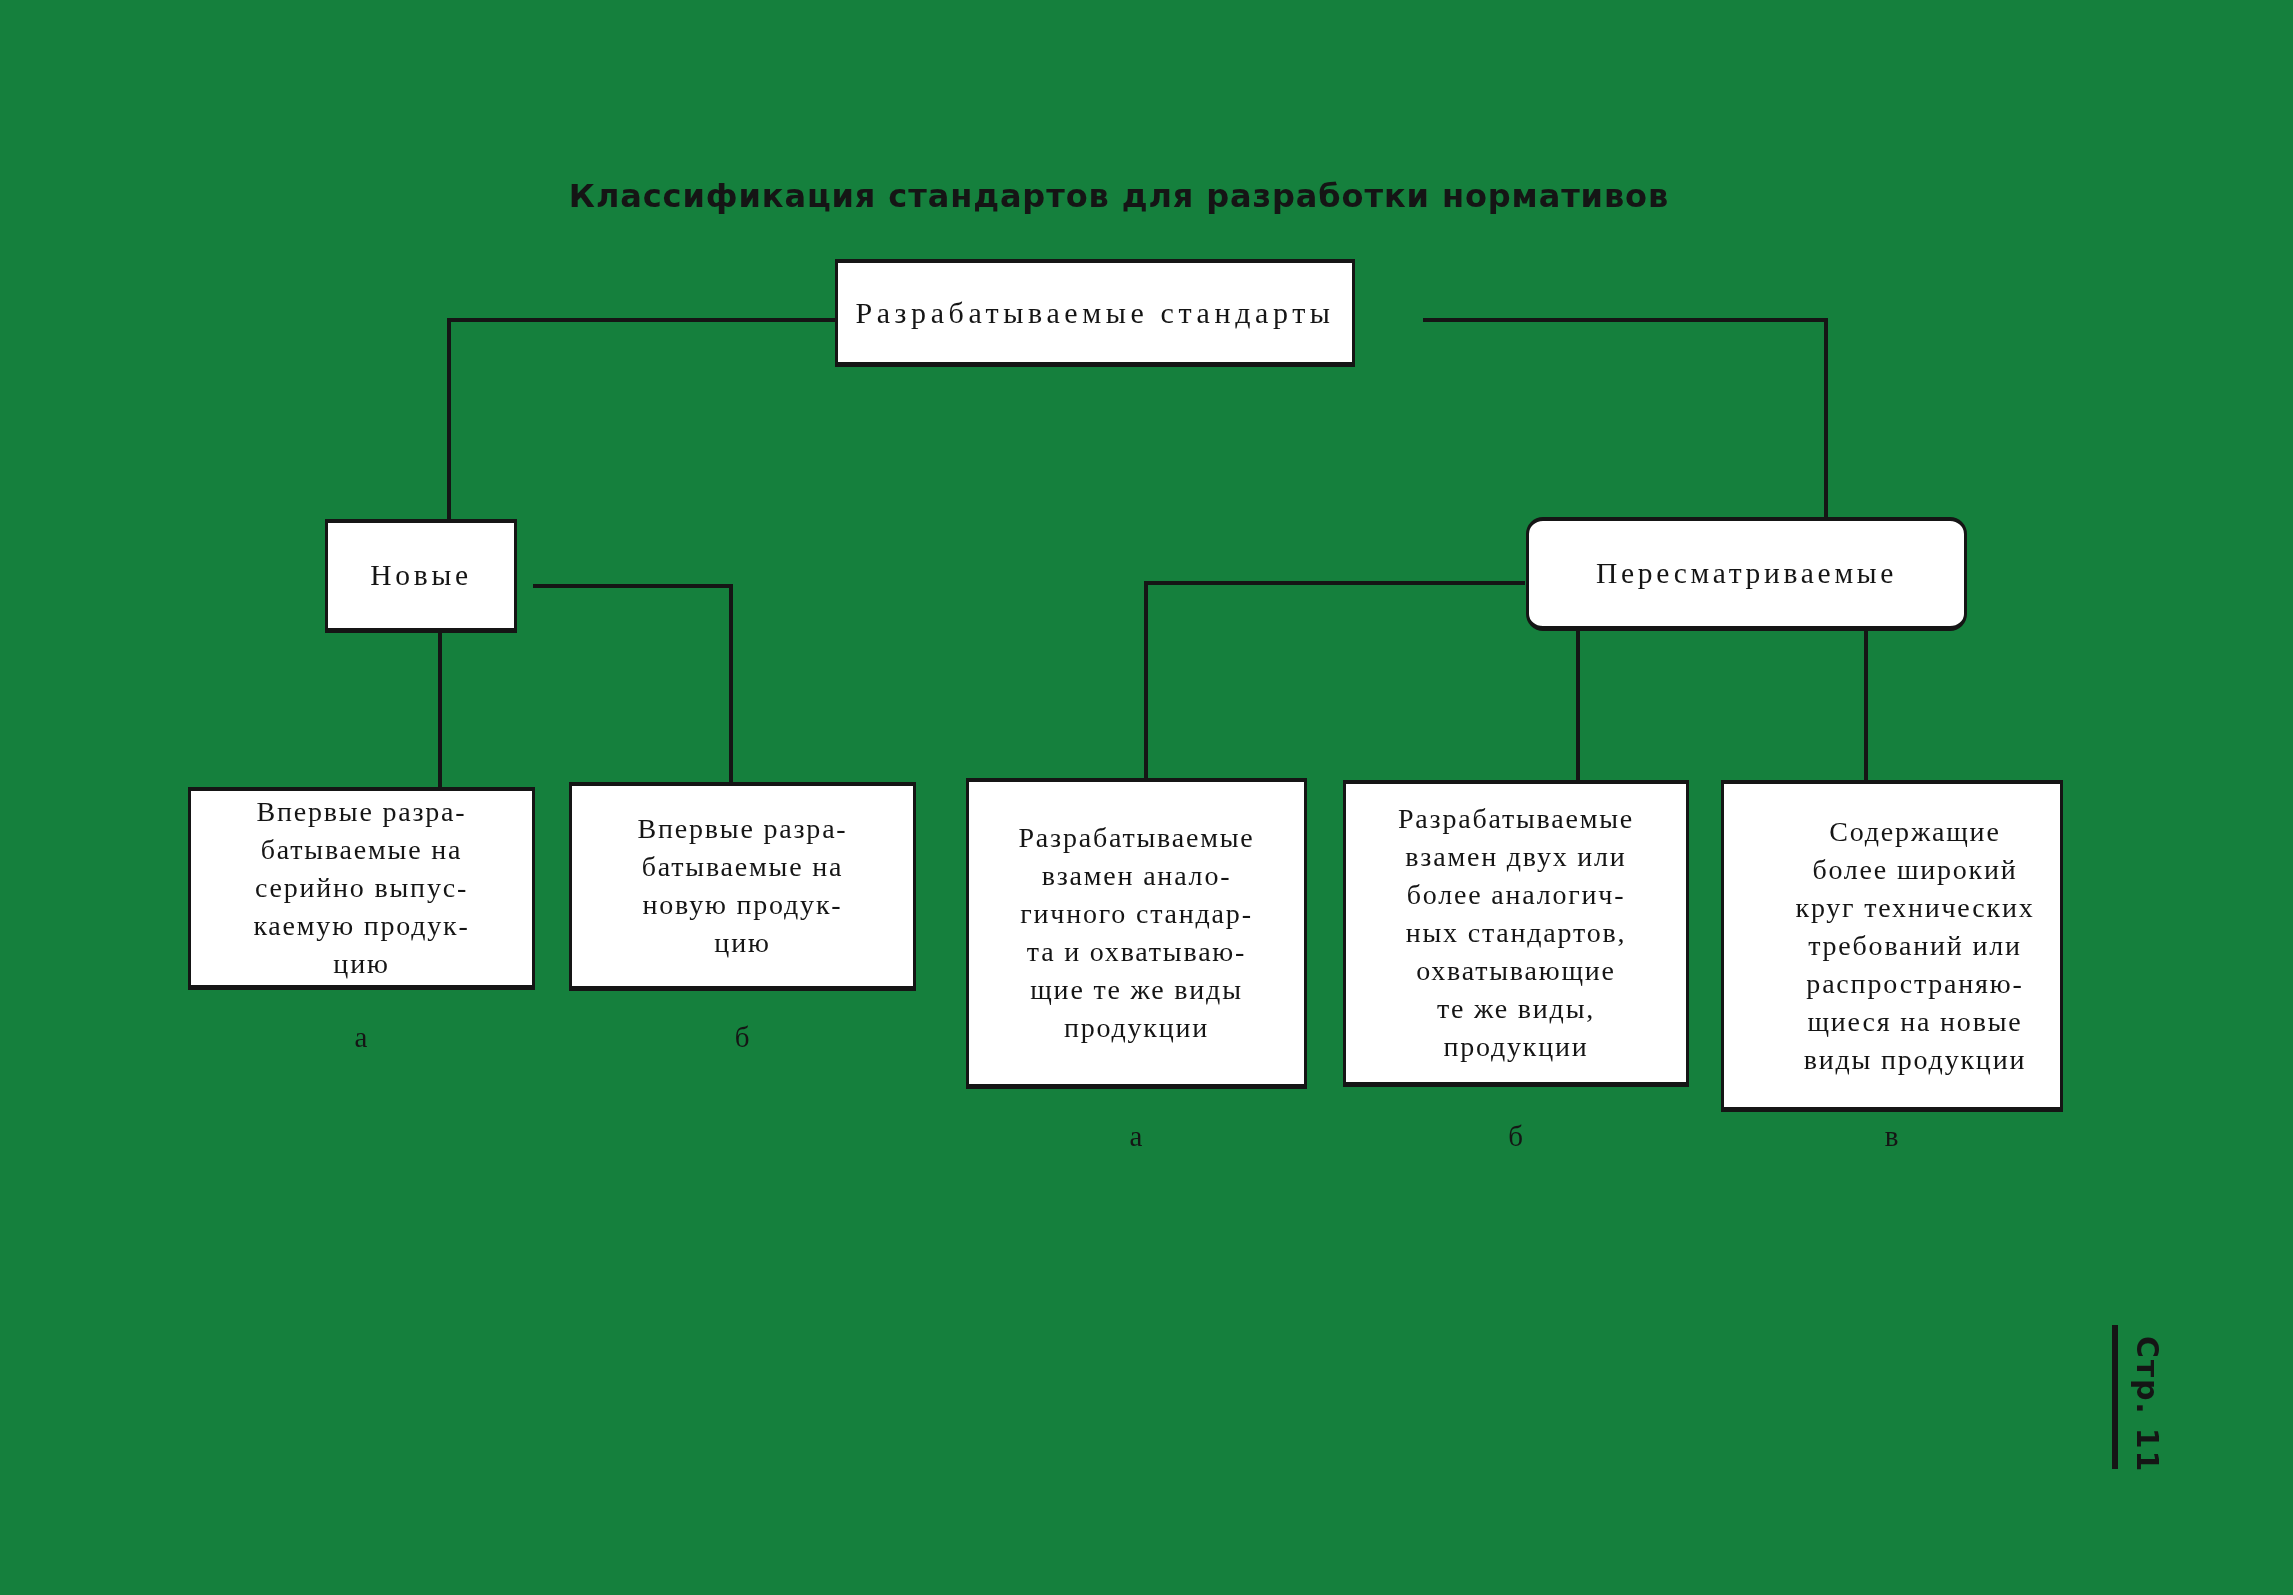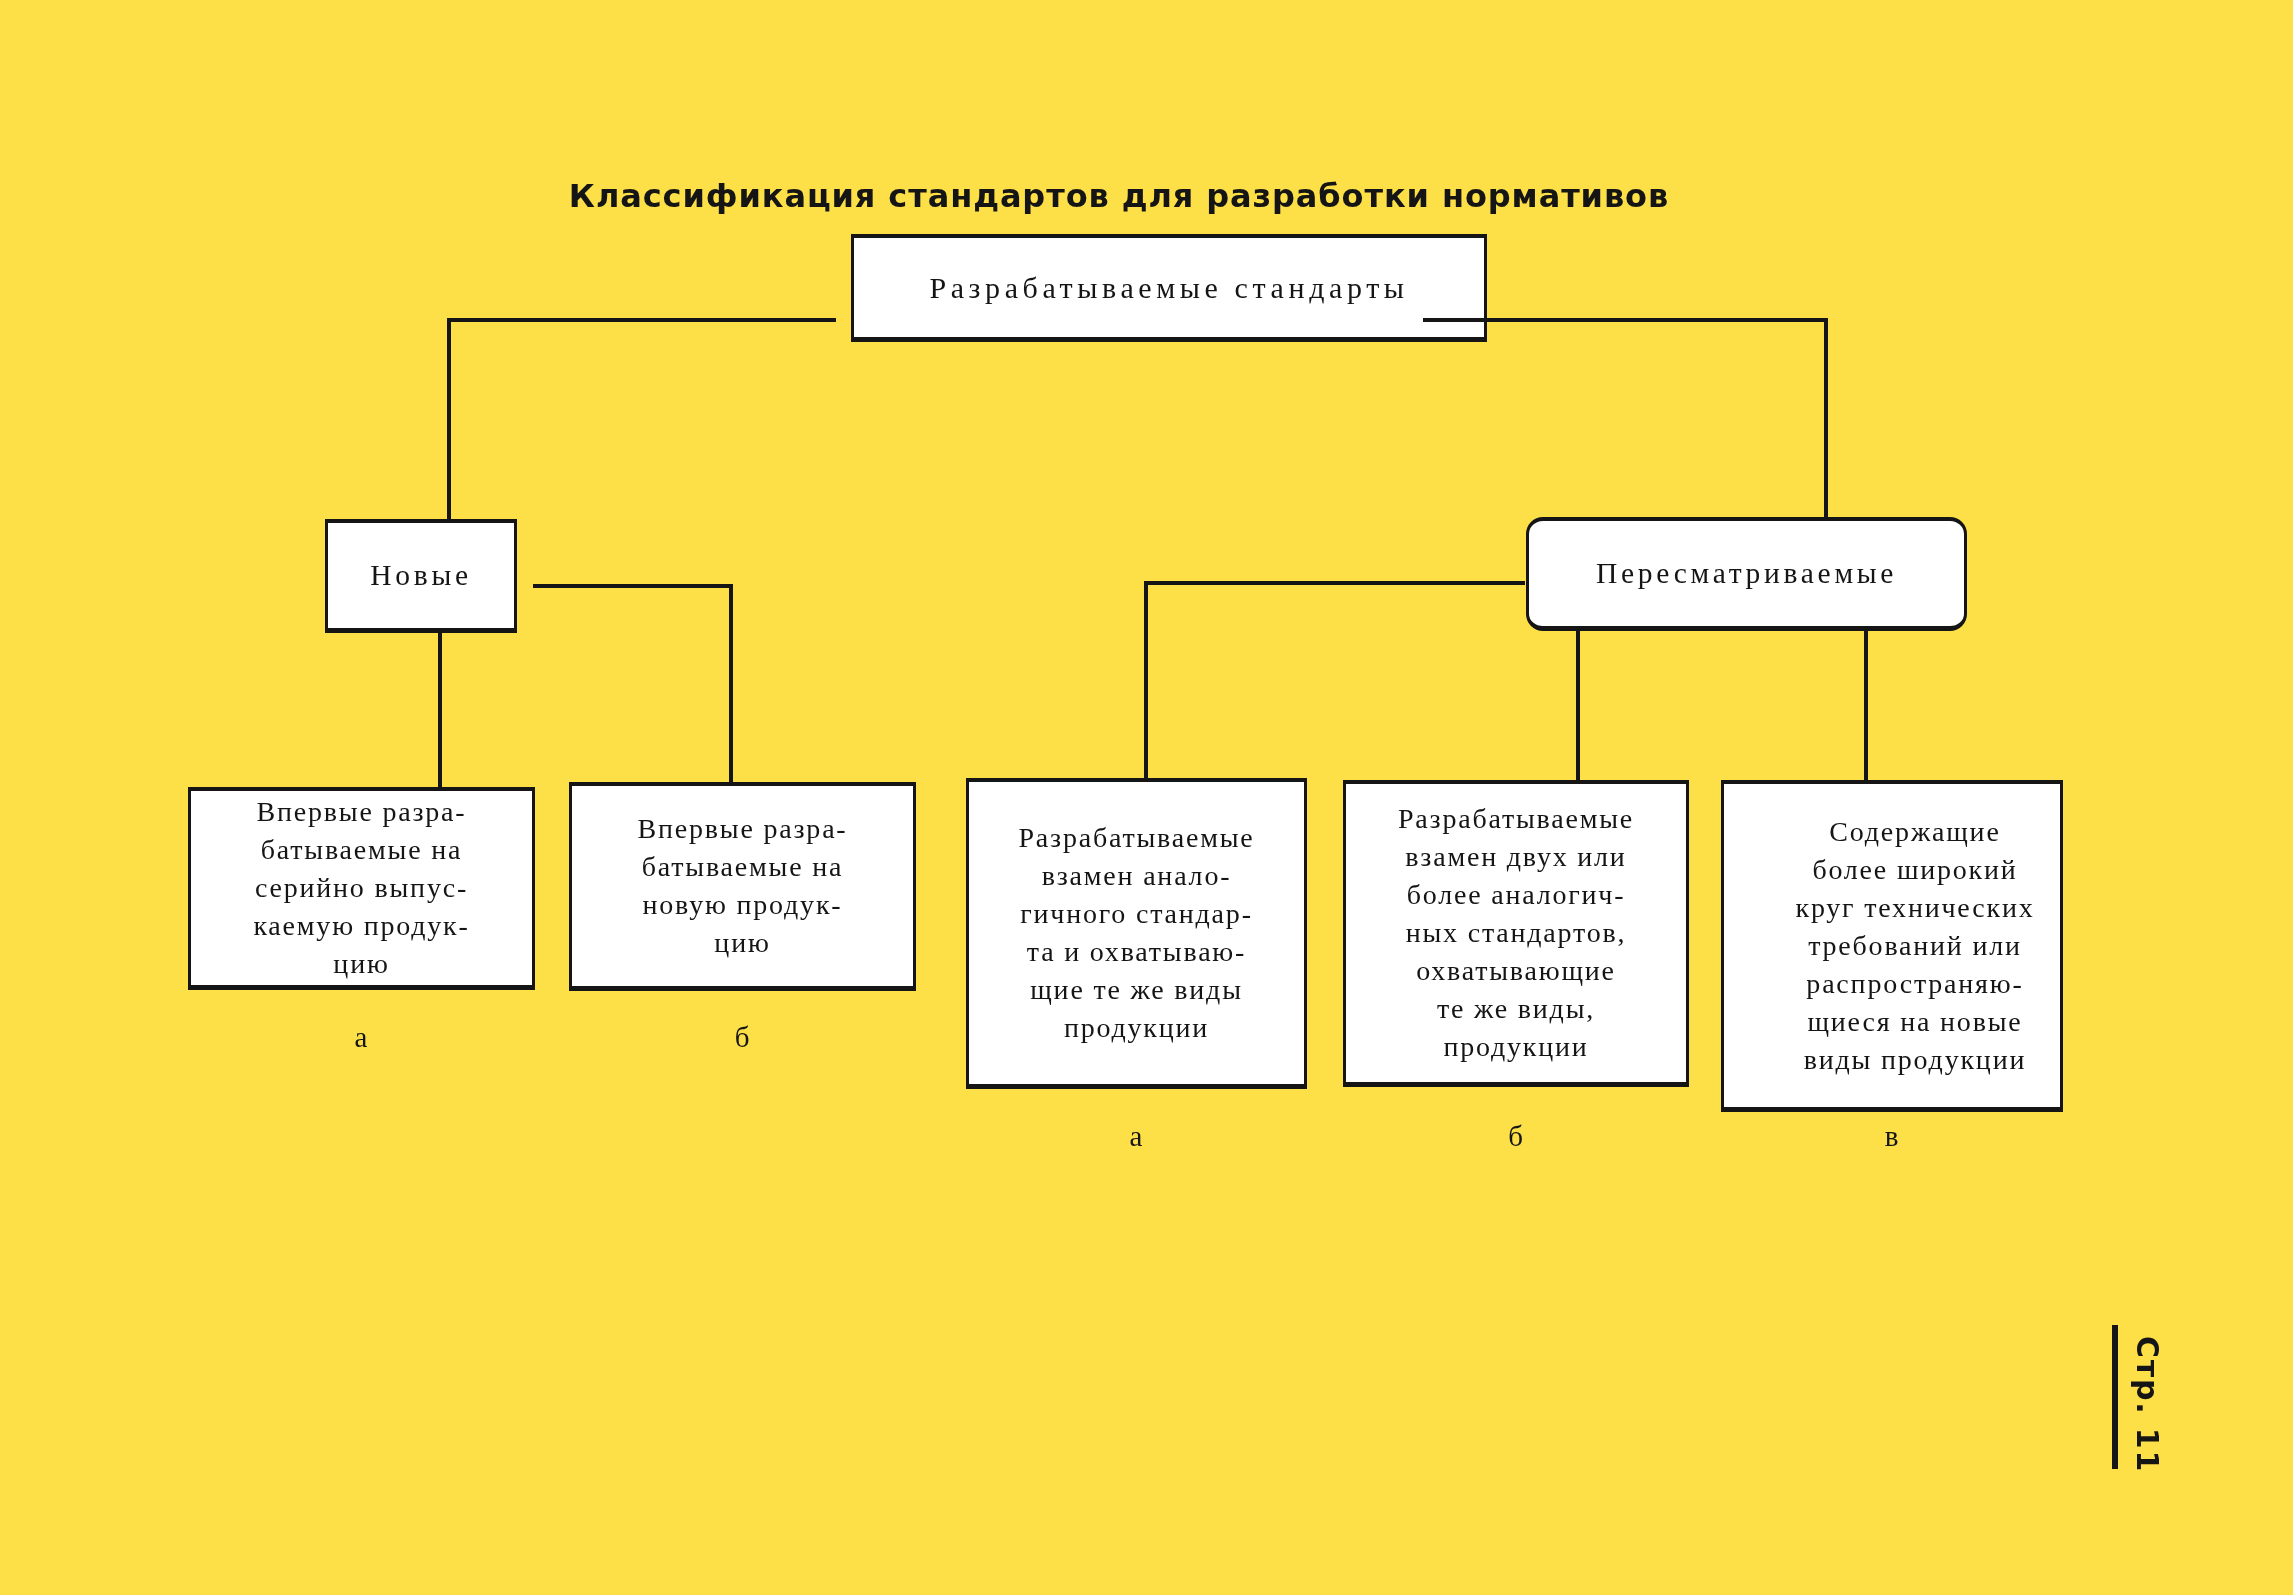--- a/index.html
+++ b/index.html
@@ -4,21 +4,21 @@
 <style>
   html, body {
     margin: 0;
     padding: 0;
     background: #f5f5f2;
   }
   .page {
     position: relative;
     width: 2293px;
     height: 1596px;
-    background: #fde047;
+    background: #15803d;
     color: #151515;
     font-family: "Liberation Serif", serif;
     overflow: hidden;
   }
   .title {
     position: absolute;
     left: 0;
     right: 55px;
     top: 177px;
     text-align: center;
@@ -86,21 +86,21 @@
     white-space: nowrap;
   }
 </style>
 </head>
 <body>
 
 <div class="page">
 
   <div class="title">Классификация стандартов для разработки нормативов</div>
 
-  <div class="box" style="left:835px; top:234px; width:636px; height:108px;margin-left:16px;">
+  <div class="box" style="left:835px; top:259px; width:520px; height:108px;">
     <span class="node-label">Разрабатываемые стандарты</span>
   </div>
 
   <div class="box" style="left:325px; top:519px; width:192px; height:114px;">
     <span class="branch-label">Новые</span>
   </div>
 
   <div class="box" style="left:1526px; top:517px; width:441px; height:114px;border-radius:17px;">
     <span class="branch-label">Пересматриваемые</span>
   </div>

